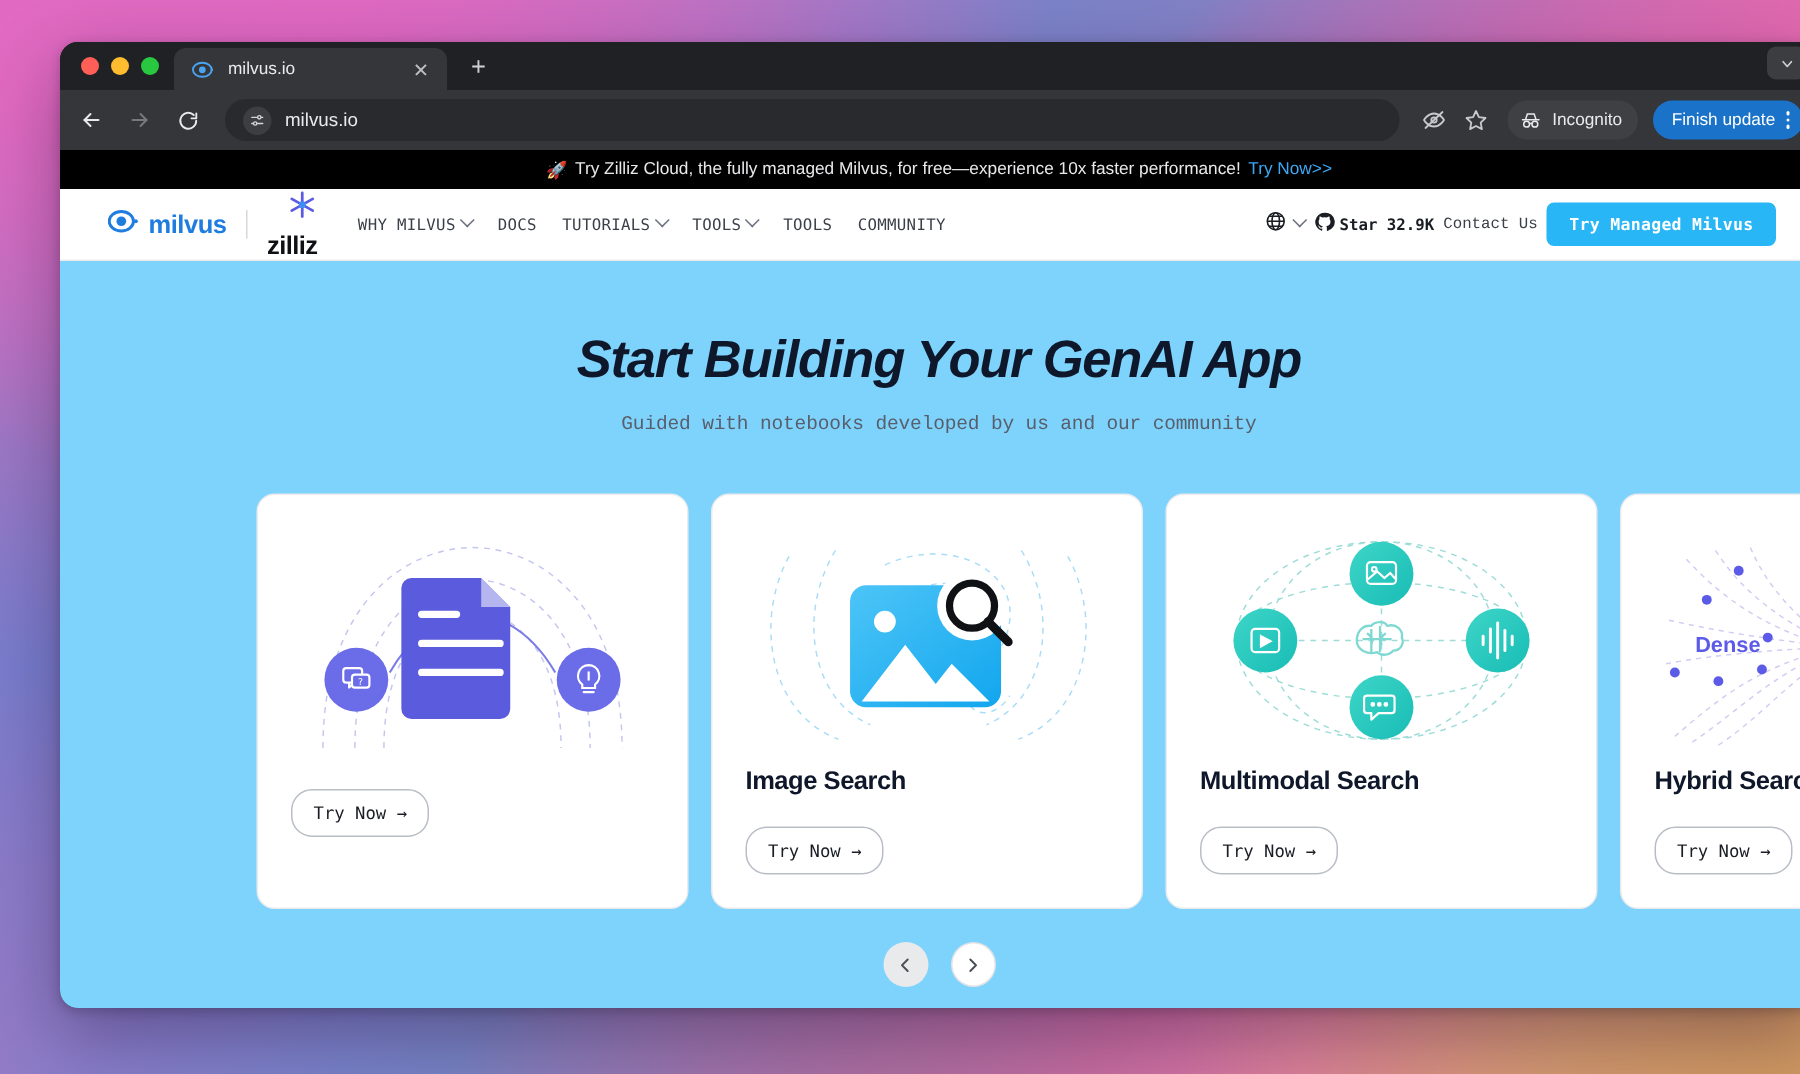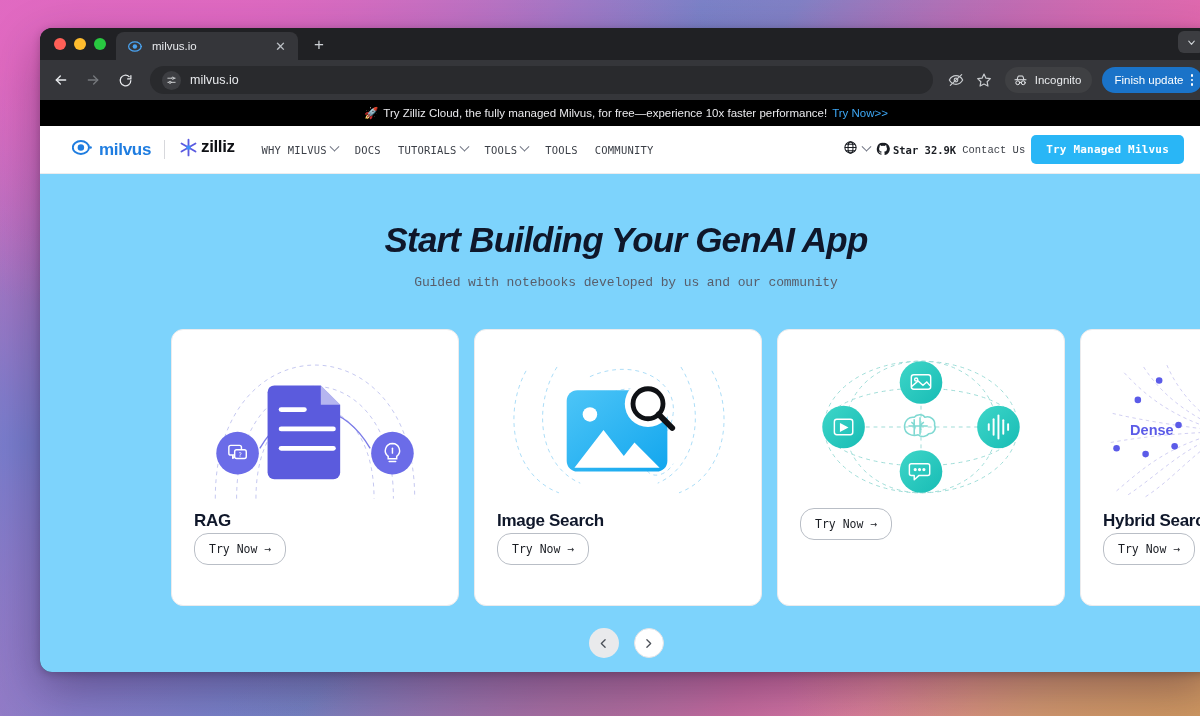--- a/index.html
+++ b/index.html
@@ -106,21 +106,21 @@
   .site { height: calc(660px - 32px - 40px - 26px); background: #7dd3fc; overflow: hidden; position: relative; }
 
   .navbar {
     height: 48px; background: #ffffff; display: flex; align-items: center;
     padding: 0 28px 0 32px; border-bottom: 1px solid #ececee;
   }
   .brand { display: flex; align-items: center; gap: 13px; }
   .logo-milvus { display: flex; align-items: center; gap: 6px; }
   .milvus-word { font-size: 17px; font-weight: 700; color: #1f7de0; letter-spacing: -.3px; }
   .brand-sep { width: 1px; height: 19px; background: #d7d8dc; }
-  .logo-zilliz { display: flex; align-items: flex-start; gap: 2px; }
+  .logo-zilliz { display: flex; align-items: flex-end; gap: 2px; flex-direction: column; }
   .zilliz-word { font-size: 17px; font-weight: 700; color: #0f1115; letter-spacing: -.4px; }
 
   .nav-links {
     display: flex; align-items: center; gap: 17px; margin-left: 27px;
     font-family: "DejaVu Sans Mono", monospace;
   }
   .nav-link {
     display: flex; align-items: center; gap: 4px;
     font-size: 10.5px; color: #3b3f47; letter-spacing: .2px; white-space: nowrap;
   }
@@ -157,21 +157,21 @@
     display: flex; gap: 15px; padding-left: 131px; margin-top: 39px;
   }
   .card {
     width: 288px; flex: 0 0 288px; height: 277px; background: #fff;
     border: 1px solid #ebebed; border-radius: 12px; padding: 18px 22px 0;
     display: flex; flex-direction: column;
   }
   .card-art { height: 158px; display: flex; align-items: center; justify-content: center; overflow: hidden; }
   .card-title { font-size: 17px; font-weight: 700; color: #0f172a; margin-top: 5px; letter-spacing: -.3px; white-space: nowrap; }
   .try-btn {
-    margin-top: 2px; align-self: flex-start;
+    margin-top: 20px; align-self: flex-start;
     border: 1px solid #b9bec6; border-radius: 14px;
     padding: 8px 14px; display: flex; align-items: center; gap: 7px;
     font-family: "DejaVu Sans Mono", monospace; font-size: 11.5px; color: #1a1d23;
     background: #fff;
   }
 
   
   .carousel { display: flex; justify-content: center; gap: 15px; margin-top: 22px; }
   .arrow {
     width: 30px; height: 30px; border-radius: 50%;
@@ -398,21 +398,20 @@
               <text x="47.8" y="106.5" font-size="6.5" fill="#fff" stroke="none" text-anchor="middle" font-family="DejaVu Sans, sans-serif">?</text>
             </g>
             <circle cx="205" cy="103" r="22" fill="#6b6ce8"></circle>
             <g fill="none" stroke="#fff" stroke-width="1.5" stroke-linecap="round">
               <path d="M205 93 a7.4 7.4 0 0 0 -4.4 13.3 v2.4 h8.8 v-2.4 A7.4 7.4 0 0 0 205 93 z"></path>
               <line x1="201.6" y1="111.6" x2="208.4" y2="111.6"></line>
               <line x1="205" y1="98" x2="205" y2="103"></line>
             </g>
           </svg>
         </div>
-        <div class="card-title">RAG</div>
         <div class="try-btn">
           <span>Try Now</span>
           <span>→</span>
         </div>
       </div>
 
       <div class="card">
         <div class="card-art">
           <svg width="250" height="152" viewBox="0 0 250 152">
             <g fill="none" stroke="#a9dcf7" stroke-width="1" stroke-dasharray="4 4">
@@ -485,20 +484,21 @@
               <circle cx="119" cy="120" r=".9" fill="#fff"></circle>
                 <circle cx="123.5" cy="120" r=".9" fill="#fff"></circle>
               <circle cx="128" cy="120" r=".9" fill="#fff"></circle>
             </g>
             <g fill="none" stroke="#7fd9d2" stroke-width="1.6" stroke-linejoin="round">
               <path d="M108 76 c0 -7 5 -11 10 -10 c2 -3 9 -4 11 0 c6 -2 11 3 10 8 c2 4 -1 9 -6 9 c-2 3 -8 4 -11 1 c-6 2 -14 -1 -14 -8 z"></path>
               <path d="M118 68 v16 M124 66 v18 M112 75 h20 M115 71 q5 3 3 8 M128 71 q-5 3 -3 8"></path>
             </g>
           </svg>
         </div>
+        <div class="card-title">Multimodal Search</div>
         <div class="try-btn">
           <span>Try Now</span>
           <span>→</span>
         </div>
       </div>
 
       <div class="card">
         <div class="card-art">
           <svg width="250" height="152" viewBox="0 0 250 152">
             <g fill="none" stroke="#cfcdf2" stroke-width="1" stroke-dasharray="3.5 3.5">

